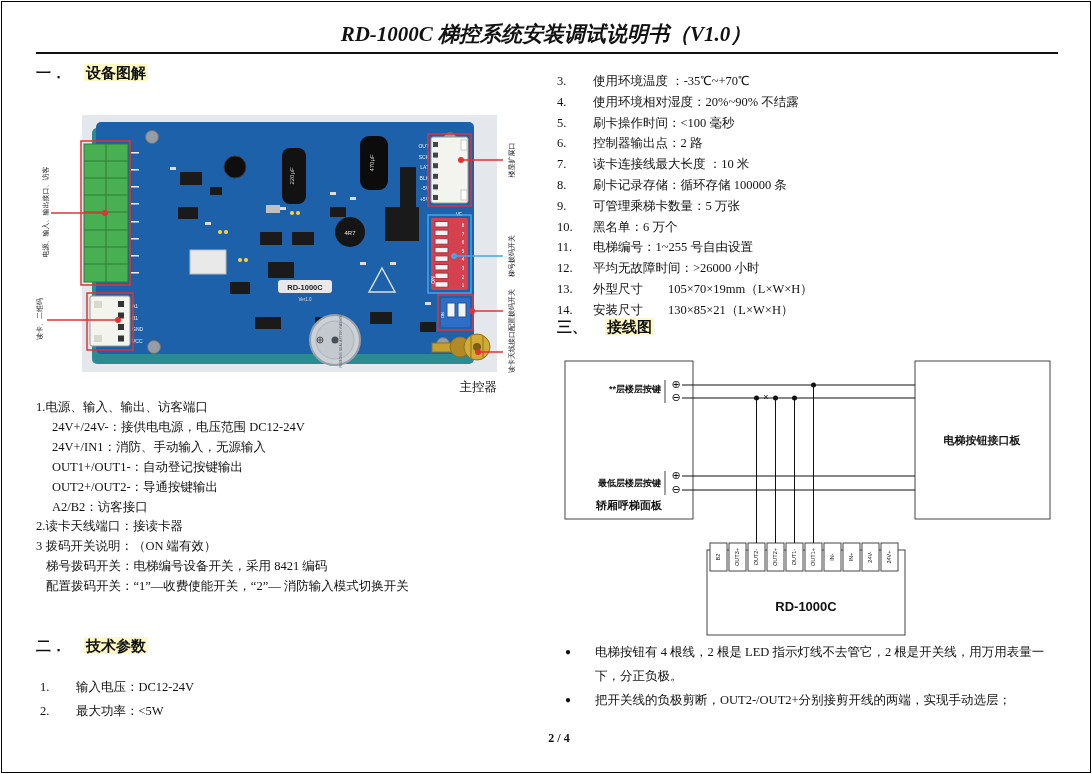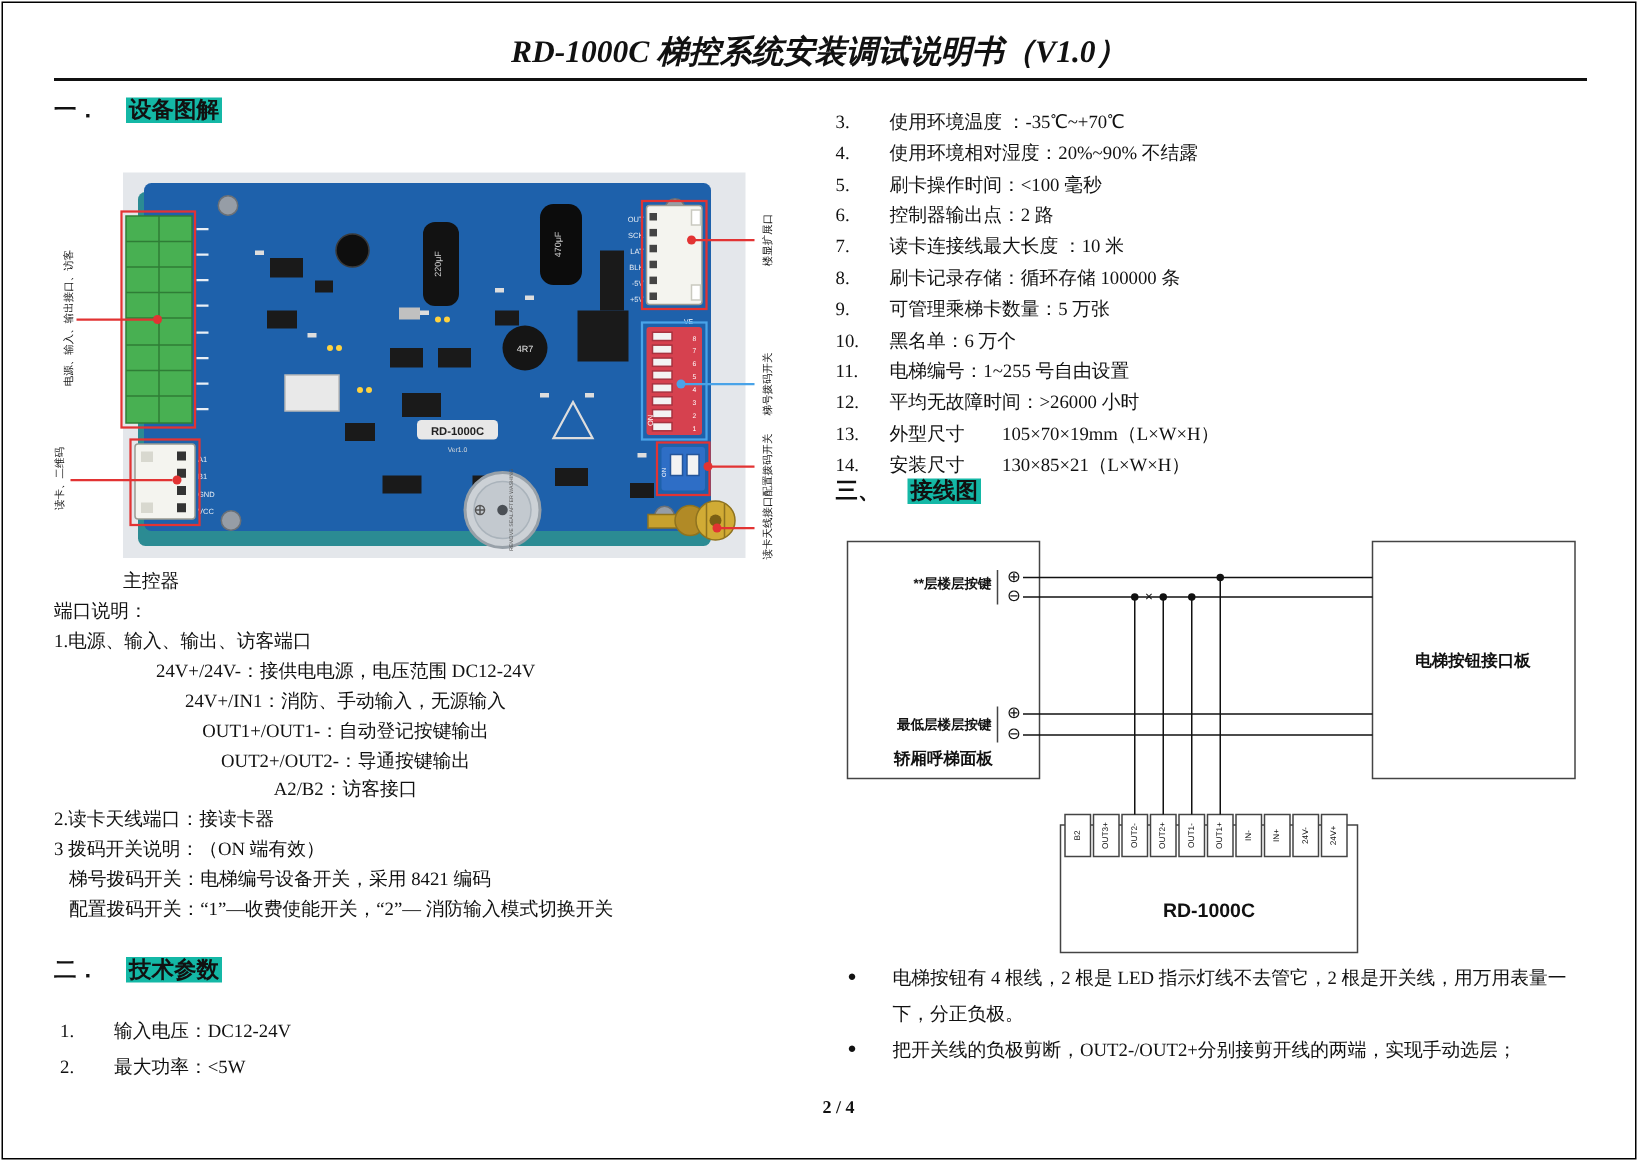--- a/index.html
+++ b/index.html
@@ -4,25 +4,25 @@
 <style>
   html,body{margin:0;padding:0;background:#fff;}
   #page{position:relative;width:1092px;height:774px;background:#fff;overflow:hidden;
         font-family:"Liberation Serif",serif;color:#111;}
   #frame{position:absolute;left:1px;top:1px;right:1px;bottom:1px;border:1px solid #000;pointer-events:none;}
   .abs{position:absolute;}
   #title{top:20px;left:0;width:100%;text-align:center;font-size:21px;font-weight:bold;font-style:italic;}
   #rule{top:52px;left:36px;width:1022px;border-top:2px solid #111;height:0;}
   .sec{font-family:"Liberation Sans",sans-serif;font-weight:bold;font-size:15px;}
   .sec .num{margin-right:18px;}
-  .hl{background:#14b8a6;padding:0 2px;}
+  .hl{background:#fef9c3;padding:0 2px;}
   .caption{font-size:12.5px;}
   .pline{font-size:12.5px;line-height:19.9px;white-space:nowrap;}
   .ind1{padding-left:10px;}
-  .ind2{padding-left:16px;text-align:center;}
+  .ind2{padding-left:16px;}
   .specrow{font-size:12.5px;height:20.8px;white-space:nowrap;}
   .specrow .n{display:inline-block;width:36px;}
   .techrow{font-size:12.5px;height:24px;white-space:nowrap;}
   .techrow .n{display:inline-block;width:36px;}
   #method-head{font-family:"Liberation Sans",sans-serif;font-weight:bold;font-size:13px;}
   .bul{position:relative;font-size:12.5px;line-height:24px;padding-left:38px;width:460px;}
   .bul .b{position:absolute;left:8px;top:0;font-size:10px;}
   #footer{top:731px;left:0;width:100%;text-align:center;font-weight:bold;font-size:12px;margin-left:13px;}
   svg text{font-family:"Liberation Sans","DejaVu Sans",sans-serif;}
 </style>
@@ -232,24 +232,23 @@
       <circle cx="447" cy="235" r="13" fill="#d1ab35" stroke="#8f731f"></circle>
       <circle cx="447" cy="235" r="4" fill="#7a5f15"></circle>
       <line x1="441" y1="224" x2="441" y2="246" stroke="#8f731f"></line>
       <line x1="453" y1="224" x2="453" y2="246" stroke="#8f731f"></line>
     </g>
     <circle cx="448" cy="240" r="3" fill="#e23333"></circle>
     <line x1="450" y1="240" x2="473" y2="240" stroke="#e23333" stroke-width="1.5"></line>
     <text x="482" y="240" transform="rotate(-90 482 240)" text-anchor="middle" dominant-baseline="middle" font-size="7" fill="#111">读卡天线接口</text>
   </svg>
 
-  <div class="abs caption" style="left:82px;top:379px;width:415px;text-align:left;">主控器</div>
+  <div class="abs caption" style="left:82px;top:379px;width:415px;text-align:right;">主控器</div>
 
   <div class="abs" style="left:36px;top:398px;">
-    <div class="pline">端口说明：</div>
     <div class="pline">1.电源、输入、输出、访客端口</div>
     <div class="pline ind2">24V+/24V-：接供电电源，电压范围 DC12-24V</div>
     <div class="pline ind2">24V+/IN1：消防、手动输入，无源输入</div>
     <div class="pline ind2">OUT1+/OUT1-：自动登记按键输出</div>
     <div class="pline ind2">OUT2+/OUT2-：导通按键输出</div>
     <div class="pline ind2">A2/B2：访客接口</div>
     <div class="pline">2.读卡天线端口：接读卡器</div>
     <div class="pline">3 拨码开关说明：（ON 端有效）</div>
     <div class="pline ind1">梯号拨码开关：电梯编号设备开关，采用 8421 编码</div>
     <div class="pline ind1">配置拨码开关：“1”—收费使能开关，“2”— 消防输入模式切换开关</div>

